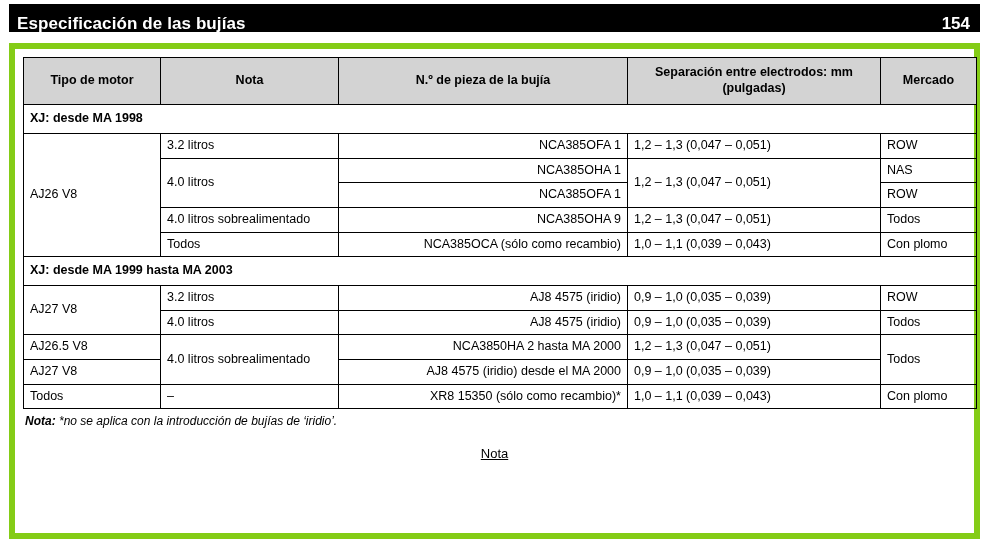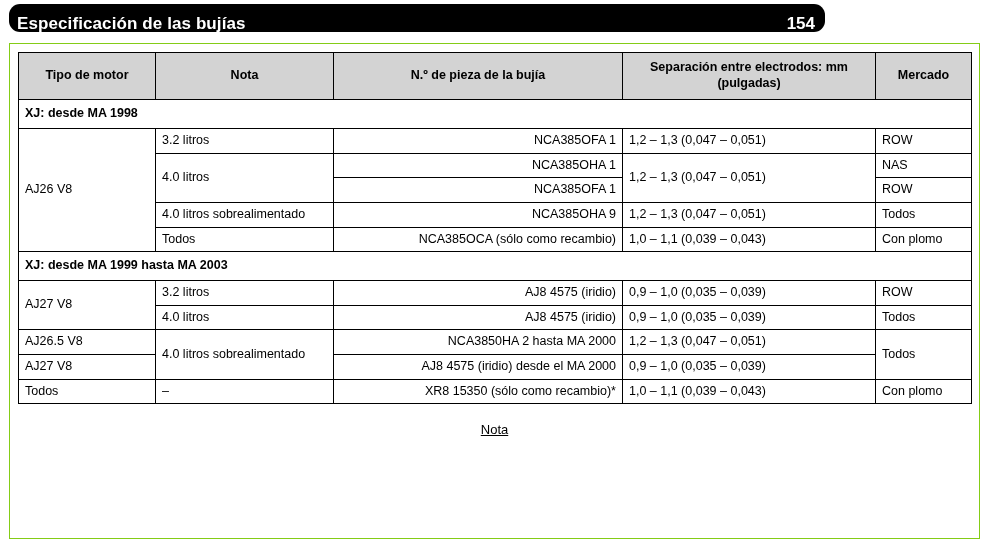--- a/index.html
+++ b/index.html
@@ -14,51 +14,50 @@
     color: #000000;
     position: relative;
     overflow: hidden;
   }
 
   
   .header-bar {
     position: absolute;
     left: 9px;
     top: 4px;
-    width: 816px;
+    width: 971px;
     height: 28px;
     background: #000000;
     color: #ffffff;
     display: flex;
     align-items: center;
     justify-content: space-between;
     box-sizing: border-box;
     padding: 10px 10px 0 8px;
-    border-radius: 11px;
   }
   .header-title {
     font-size: 17px;
     font-weight: bold;
     letter-spacing: 0.1px;
     line-height: 1;
   }
   .header-page {
     font-size: 17px;
     font-weight: bold;
     line-height: 1;
   }
 
   
   .content-frame {
     position: absolute;
     left: 9px;
     top: 43px;
     width: 971px;
     height: 496px;
-    border: 1px solid #84cc16;
+    border: 6px solid #84cc16;
     box-sizing: border-box;
     background: #ffffff;
   }
 
   .inner-pad {
     padding: 8px 8px 0 8px;
   }
 
   
   table.spec {
@@ -210,17 +209,20 @@
         <tr>
           <td class="ctr">Todos</td>
           <td class="ctr">–</td>
           <td class="lft">XR8 15350 (sólo como recambio)*</td>
           <td class="ctr">1,0 – 1,1 (0,039 – 0,043)</td>
           <td class="ctr">Con plomo</td>
         </tr>
       </tbody>
     </table>
 
+    <div class="note-line">
+      <b>Nota:</b><span> *no se aplica con la introducción de bujías de ‘iridio’.</span>
+    </div>
 
     <div class="note-heading">Nota</div>
 
   </div>
 </div>
 
 </body></html>

